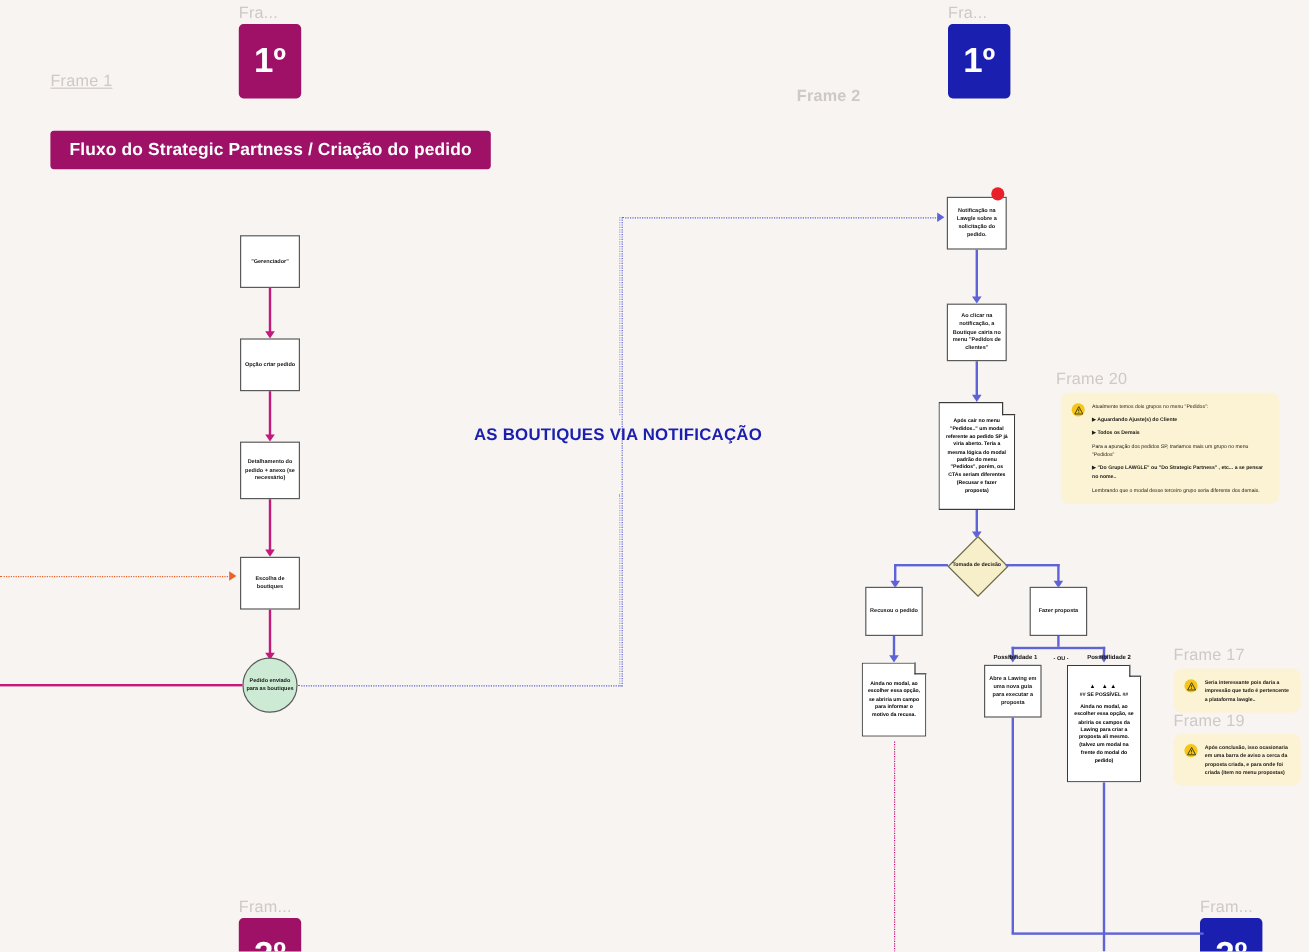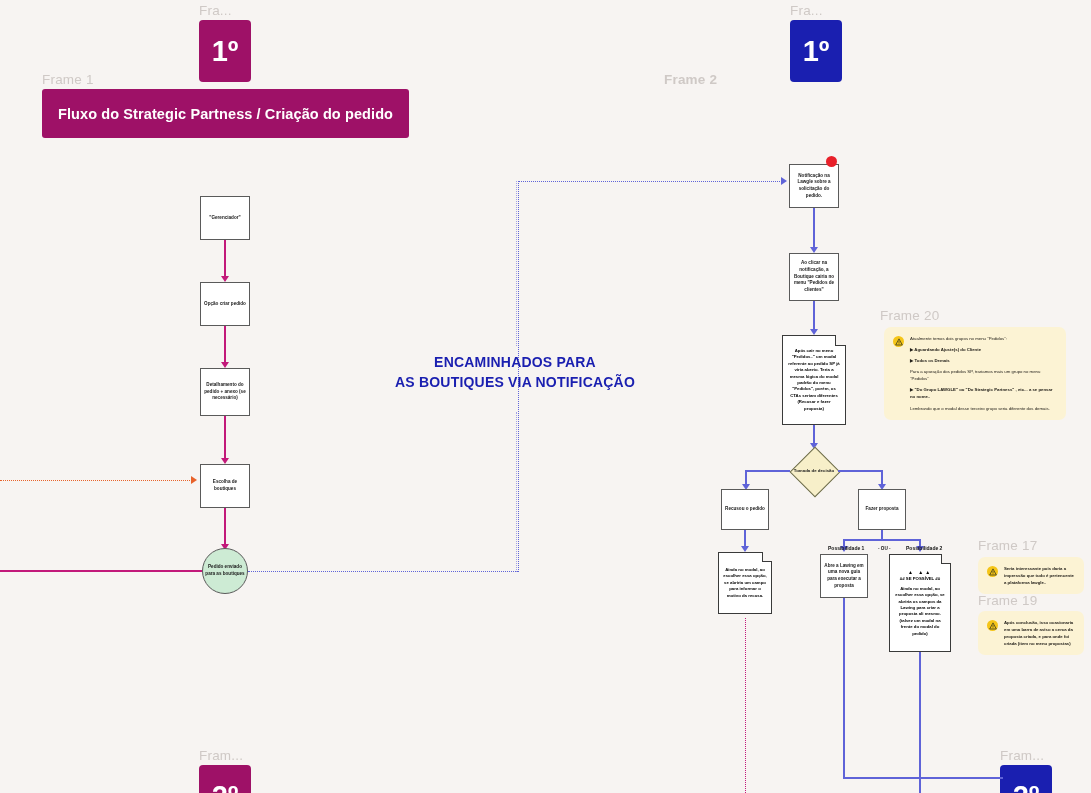--- a/index.html
+++ b/index.html
@@ -19,23 +19,23 @@
     white-space:nowrap;
   }
   .num-chip{
     width:52px;height:62px;border-radius:4px;
     display:flex;align-items:center;justify-content:center;
     color:#fff;font-weight:bold;font-size:29px;line-height:1;
   }
   .num-chip.magenta{background:#9e1167;}
   .num-chip.blue{background:#1a1fb0;}
   .title-bar{
-    height:49px;border-radius:3px;display:flex;align-items:center;
+    height:32px;border-radius:3px;display:flex;align-items:center;
     padding:0 16px;color:#fff;font-weight:bold;font-size:14.5px;
-    white-space:nowrap;letter-spacing:.1px;
+    white-space:nowrap;letter-spacing:.1px;margin-top:20px;
   }
   .title-bar.magenta{background:#9e1167;}
   .title-bar.blue{background:#1a1fb0;}
 
   
   .node{
     background:#fff;border:1px solid #5a5a5a;
     display:flex;align-items:center;justify-content:center;text-align:center;
     font-size:4.6px;font-weight:bold;color:#1a1a1a;line-height:1.45;
     padding:2px 3px;box-sizing:border-box;
@@ -112,21 +112,21 @@
   .warn-glyphs{letter-spacing:2px;font-size:5px;display:block;text-align:center;}
 </style>
 </head>
 <body>
 
 <div id="canvas">
 
   <div class="abs frame-label" style="left:199px;top:3px;">Fra...</div>
   <div class="abs num-chip magenta" style="left:199px;top:20px;">1º</div>
 
-  <div class="abs frame-label" style="left:42px;top:72px;">Frame 1</div>
+  <div class="abs frame-label" style="left:42px;top:60px;text-decoration:underline;">Frame 1</div>
   <div class="abs title-bar magenta" style="left:42px;top:89px;">Fluxo do Strategic Partness / Criação do pedido</div>
 
   <div class="abs frame-label" style="left:790px;top:3px;">Fra...</div>
   <div class="abs num-chip blue" style="left:790px;top:20px;">1º</div>
 
   <div class="abs frame-label" style="left:664px;top:72px;font-weight:bold;">Frame 2</div>
 
   <div class="abs frame-label" style="left:199px;top:748px;">Fram...</div>
   <div class="abs num-chip magenta" style="left:199px;top:765px;">2º</div>
 
@@ -166,21 +166,20 @@
   </div>
 
   <div class="line pink" style="left:0px;top:570px;width:202px;height:1.6px;"></div>
 
   <div class="dotline-h" style="left:248px;top:571px;width:270px;"></div>
   <div class="dotline-v" style="left:518px;top:181px;height:391px;"></div>
   <div class="dotline-h" style="left:518px;top:181px;width:264px;"></div>
   <div class="arrow arrow-right" style="left:781px;top:177px;"></div>
 
   <div class="center-callout" style="left:370px;top:352px;width:290px;">
-    <div>ENCAMINHADOS PARA</div>
     <div>AS BOUTIQUES VIA NOTIFICAÇÃO</div>
   </div>
 
   <div class="dotline-v" style="left:516px;top:181px;height:165px;opacity:.55;"></div>
   <div class="dotline-v" style="left:516px;top:412px;height:160px;opacity:.55;"></div>
 
   <div class="abs node" style="left:789px;top:164px;width:50px;height:44px;">
     <span class="node-text">Notificação na Lawgle sobre a solicitação do pedido.</span>
   </div>
   <div class="red-dot" style="left:826px;top:156px;"></div>

